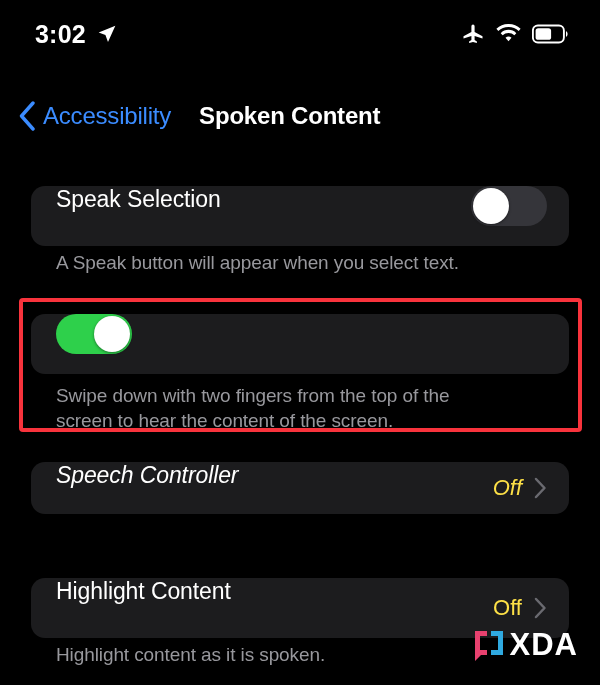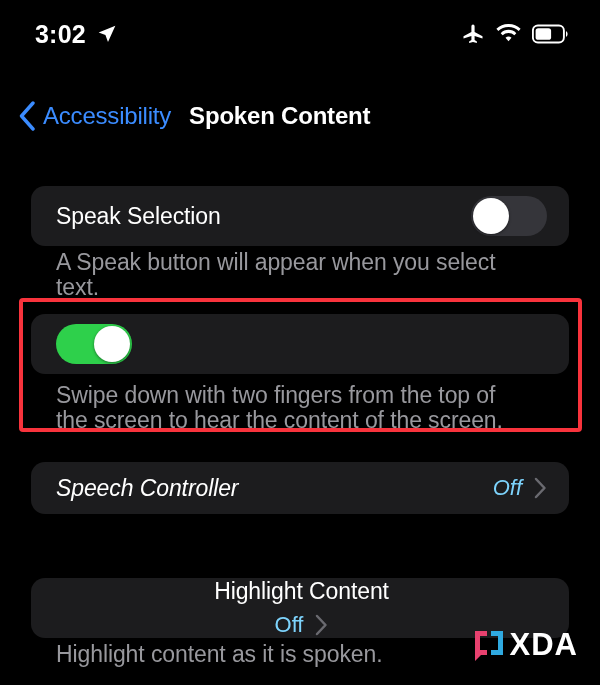--- a/index.html
+++ b/index.html
@@ -63,63 +63,62 @@
   }
   .nav-back-label {
     color: #3b8cff;
     font-size: 24px;
     letter-spacing: -0.2px;
   }
   .nav-title {
     color: #ffffff;
     font-size: 24px;
     font-weight: bold;
-    margin-left: 18px;
+    margin-left: 28px;
     letter-spacing: -0.2px;
   }
 
   
   .content {
     position: absolute;
     top: 0; left: 0;
     width: 600px;
     height: 685px;
   }
   .card {
     position: absolute;
     left: 31px;
     width: 538px;
     background: #1c1c1e;
     border-radius: 14px;
     box-sizing: border-box;
     display: flex;
-    align-items: center;
     justify-content: space-between;
     padding: 0 22px 0 25px;
   }
   .card-label {
     color: #ffffff;
     font-size: 23px;
     letter-spacing: -0.1px;
   }
   .card-right {
     display: flex;
     align-items: center;
     gap: 12px;
   }
   .card-value {
-    color: #7dd3fc;
+    color: #fde047;
     font-size: 22px;
   }
   .caption {
     position: absolute;
     left: 56px;
     width: 470px;
     color: #98989d;
-    font-size: 23px;
+    font-size: 19px;
     line-height: 25px;
     letter-spacing: -0.1px;
   }
 
   
   .toggle {
     width: 76px;
     height: 40px;
     border-radius: 20px;
     position: relative;
@@ -239,21 +238,21 @@
     <div class="card-right">
       <span class="card-value">Off</span>
       <span>
         <svg class="icon-svg" width="13" height="22" viewBox="0 0 13 22">
           <path d="M2 2 L10.5 11 L2 20" fill="none" stroke="#6a6a70" stroke-width="2.5" stroke-linecap="round" stroke-linejoin="round"></path>
         </svg>
       </span>
     </div>
   </div>
 
-  <div class="card" style="top:578px; height:60px;flex-direction:column;">
+  <div class="card" style="top:578px; height:60px;">
     <span class="card-label">Highlight Content</span>
     <div class="card-right">
       <span class="card-value">Off</span>
       <span>
         <svg class="icon-svg" width="13" height="22" viewBox="0 0 13 22">
           <path d="M2 2 L10.5 11 L2 20" fill="none" stroke="#6a6a70" stroke-width="2.5" stroke-linecap="round" stroke-linejoin="round"></path>
         </svg>
       </span>
     </div>
   </div>

